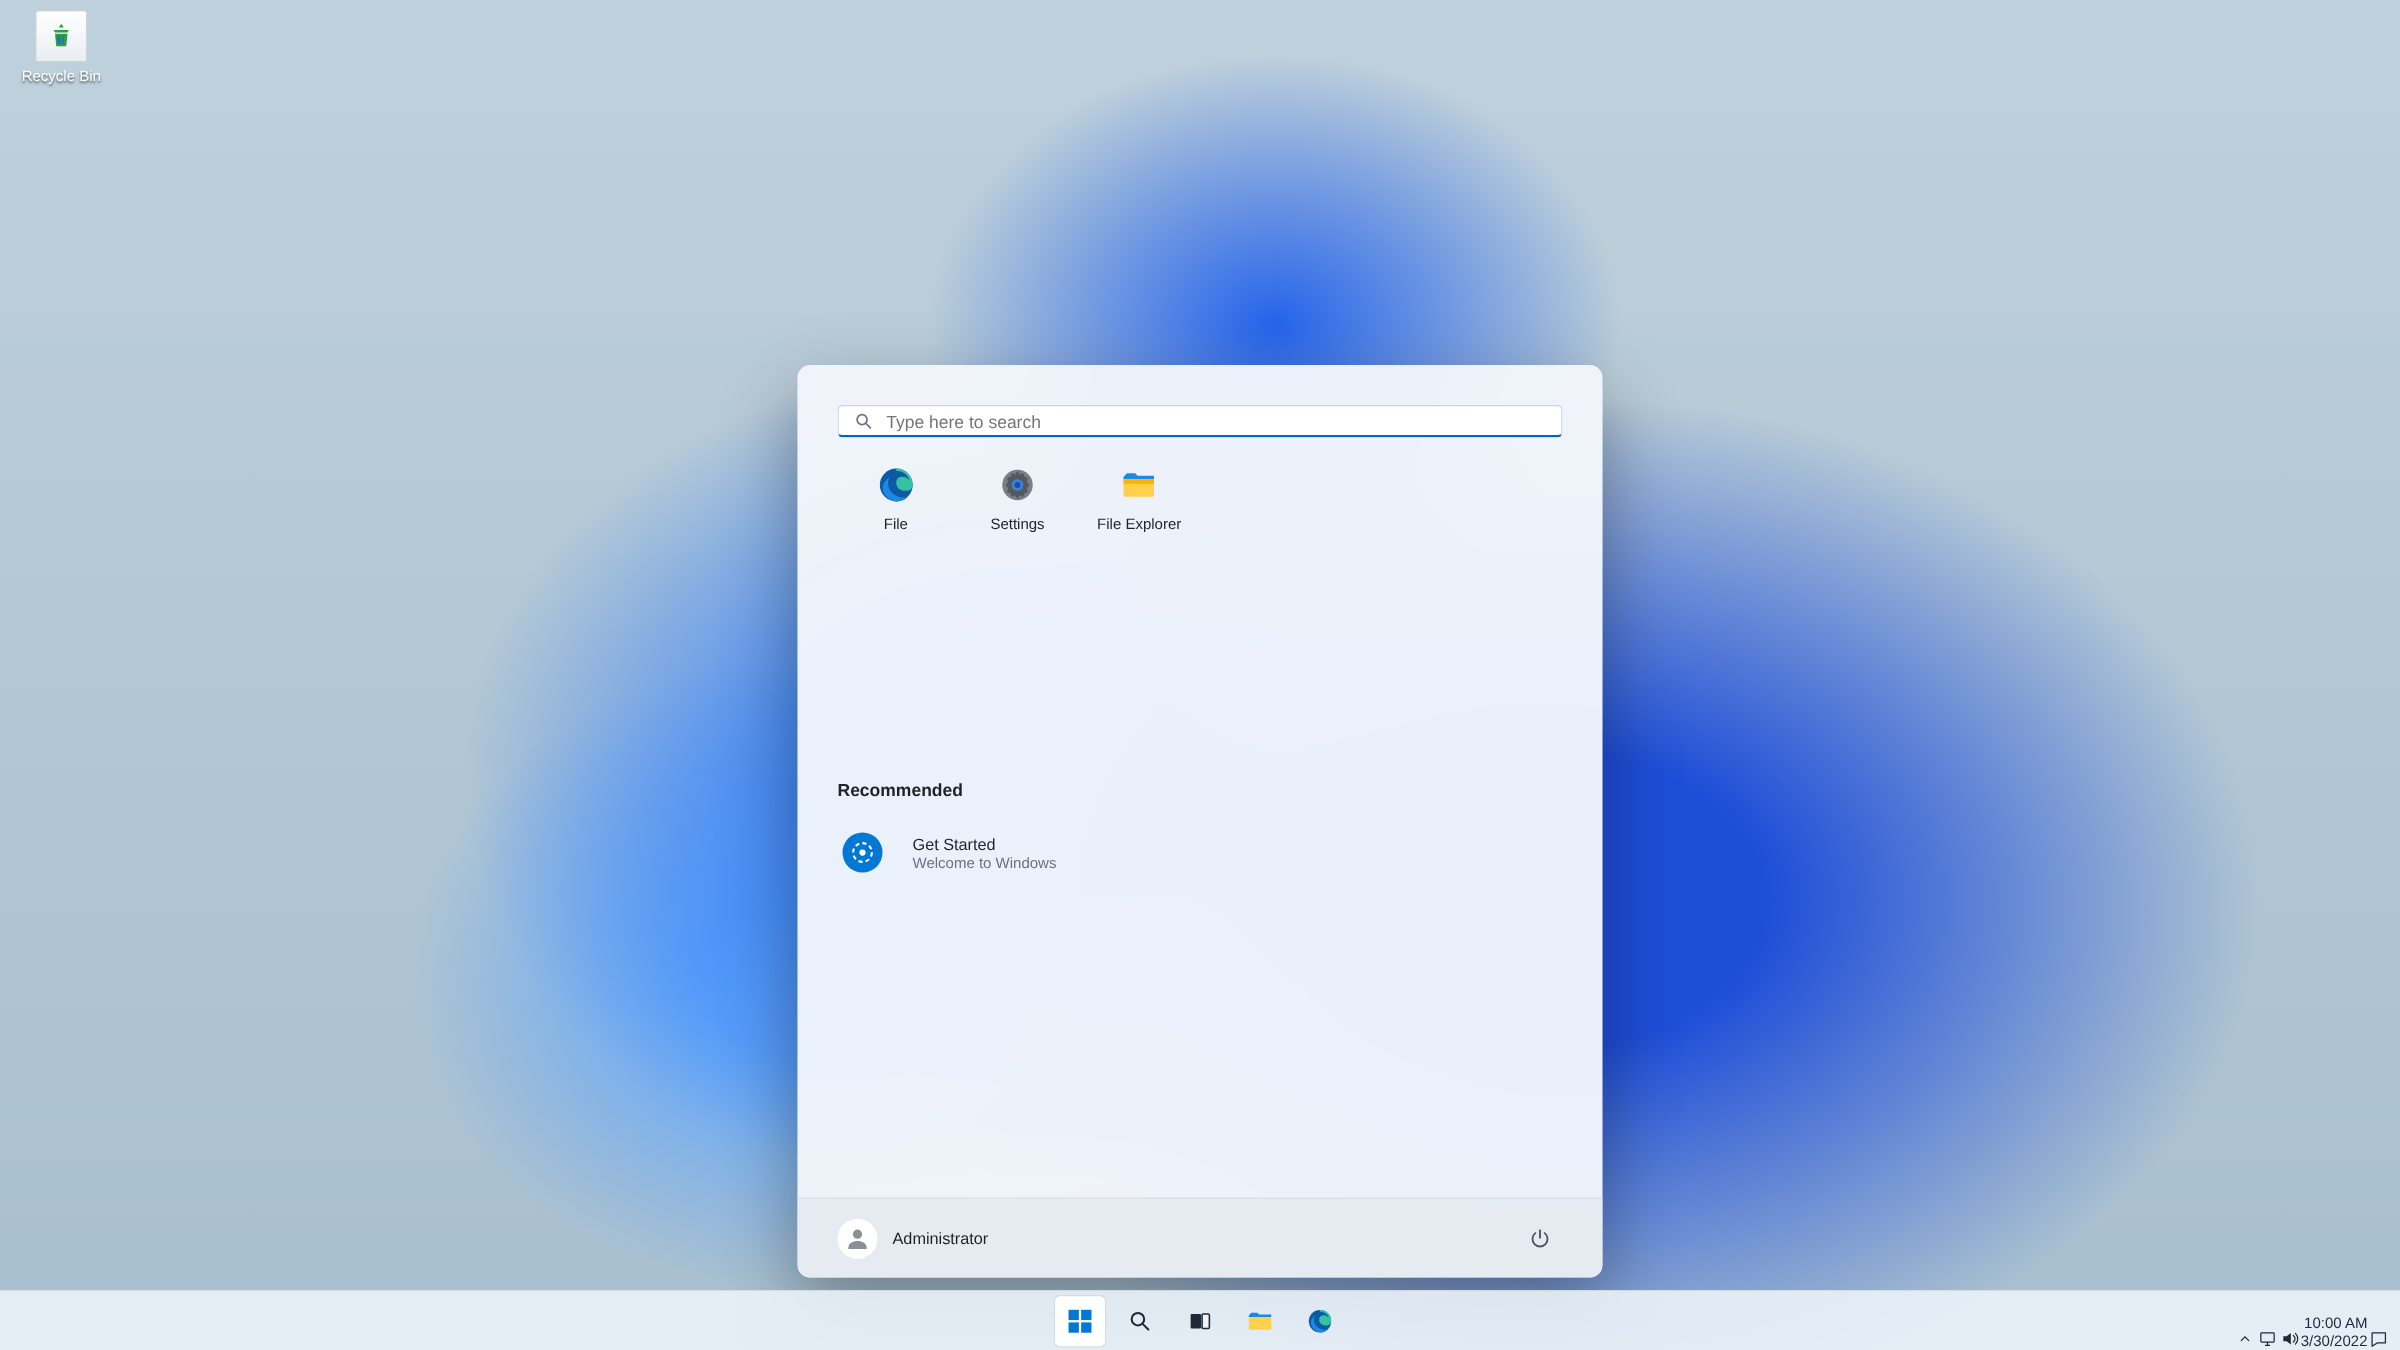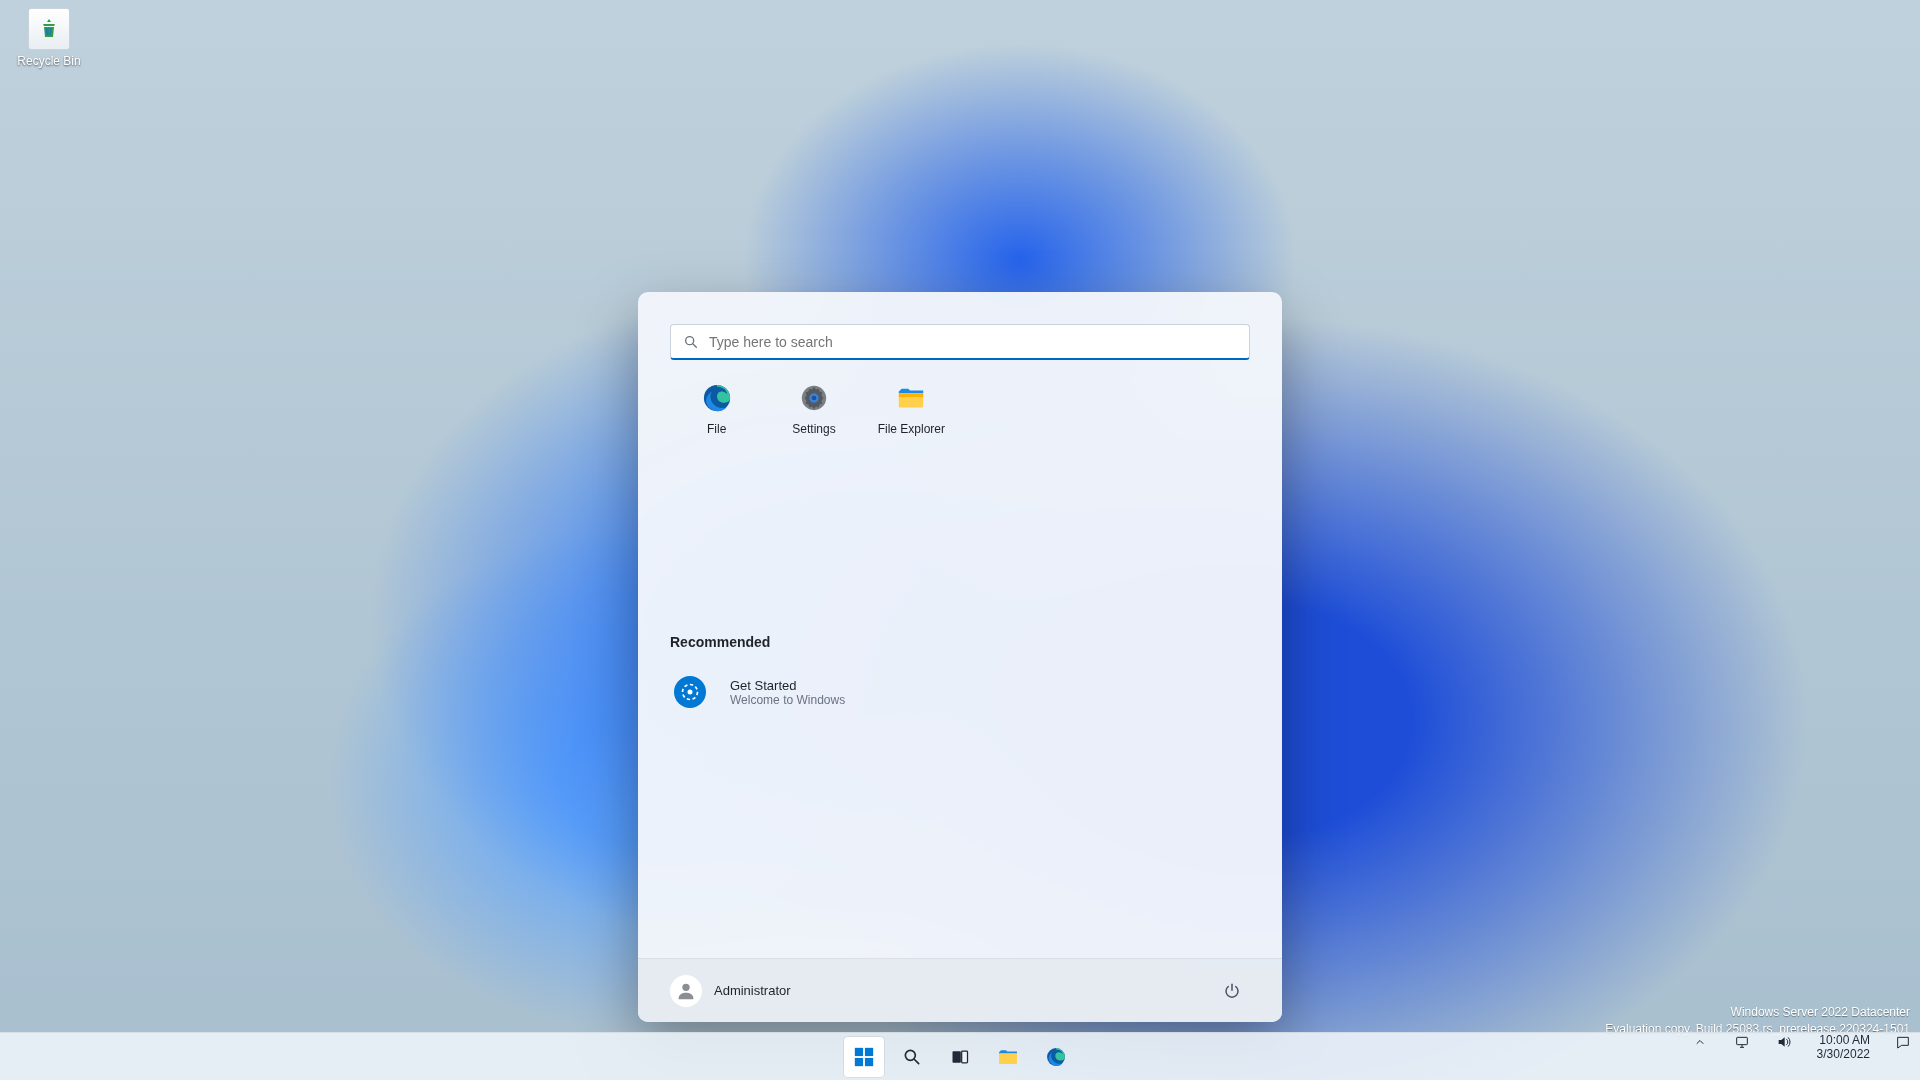--- a/index.html
+++ b/index.html
@@ -48,40 +48,40 @@
 }
 .taskbar-center { display:flex; gap:8px; align-items:center; }
 .taskbar-item {
   width:40px; height:40px; border-radius:4px;
   display:flex; align-items:center; justify-content:center;
   cursor:pointer;
 }
 .taskbar-item.active { background:#fff; box-shadow:0 0 0 1px rgba(0,0,0,0.06); }
 .taskbar-right {
   position:absolute; right:8px; top:0; bottom:0;
-  display:flex; align-items:flex-start; gap:24px;
+  display:flex; align-items:flex-end; gap:0;
   font-size:12px; color:#1f2937;
 }
 .tray-icon { width:18px; height:18px; display:flex; align-items:center; justify-content:center; cursor:pointer; }
 .clock { text-align:right; line-height:1.2; cursor:pointer; }
 
 
 .start-menu {
   position:absolute; width:644px; height:730px;
   left: calc(50% - 322px); bottom: 58px;
   background: rgba(243,246,251,0.96);
   border-radius:10px;
   box-shadow: 0 24px 60px rgba(0,0,0,0.35);
   display:flex; flex-direction:column;
   overflow:hidden;
 }
 .start-body { flex:1; padding:32px 32px 0 32px; }
 .search-box {
   display:flex; align-items:center;
-  height:36px; background:#fff;
+  height:26px; background:#fff;
   border:1px solid #c9d2dc; border-bottom:2px solid #0067c0;
   border-radius:4px; padding:0 12px; gap:10px;
   cursor:text;
 }
 .search-box input {
   flex:1; border:none; outline:none; font-size:14px; background:transparent;
 }
 .section-header {
   display:flex; justify-content:space-between; align-items:center;
   margin-top:30px;
@@ -230,24 +230,20 @@
         <span>
           <svg width="18" height="18" viewBox="0 0 24 24">
               <path d="M12 3v8" stroke="#4b5563" stroke-width="2" stroke-linecap="round" fill="none"></path>
               <path d="M7 6a8 8 0 1 0 10 0" stroke="#4b5563" stroke-width="2" fill="none" stroke-linecap="round"></path>
             </svg>
         </span>
       </div>
     </div>
   </div>
 
-  <div class="watermark">
-    <div>Windows Server 2022 Datacenter</div>
-    <div>Evaluation copy. Build 25083.rs_prerelease.220324-1501</div>
-  </div>
 
   <div class="taskbar">
     <div class="taskbar-center">
       <div class="taskbar-item active">
         <span>
           <svg width="22" height="22" viewBox="0 0 24 24">
               <rect x="2" y="2" width="9" height="9" fill="#0078d4"></rect>
               <rect x="13" y="2" width="9" height="9" fill="#0078d4"></rect>
               <rect x="2" y="13" width="9" height="9" fill="#0078d4"></rect>
               <rect x="13" y="13" width="9" height="9" fill="#0078d4"></rect>

